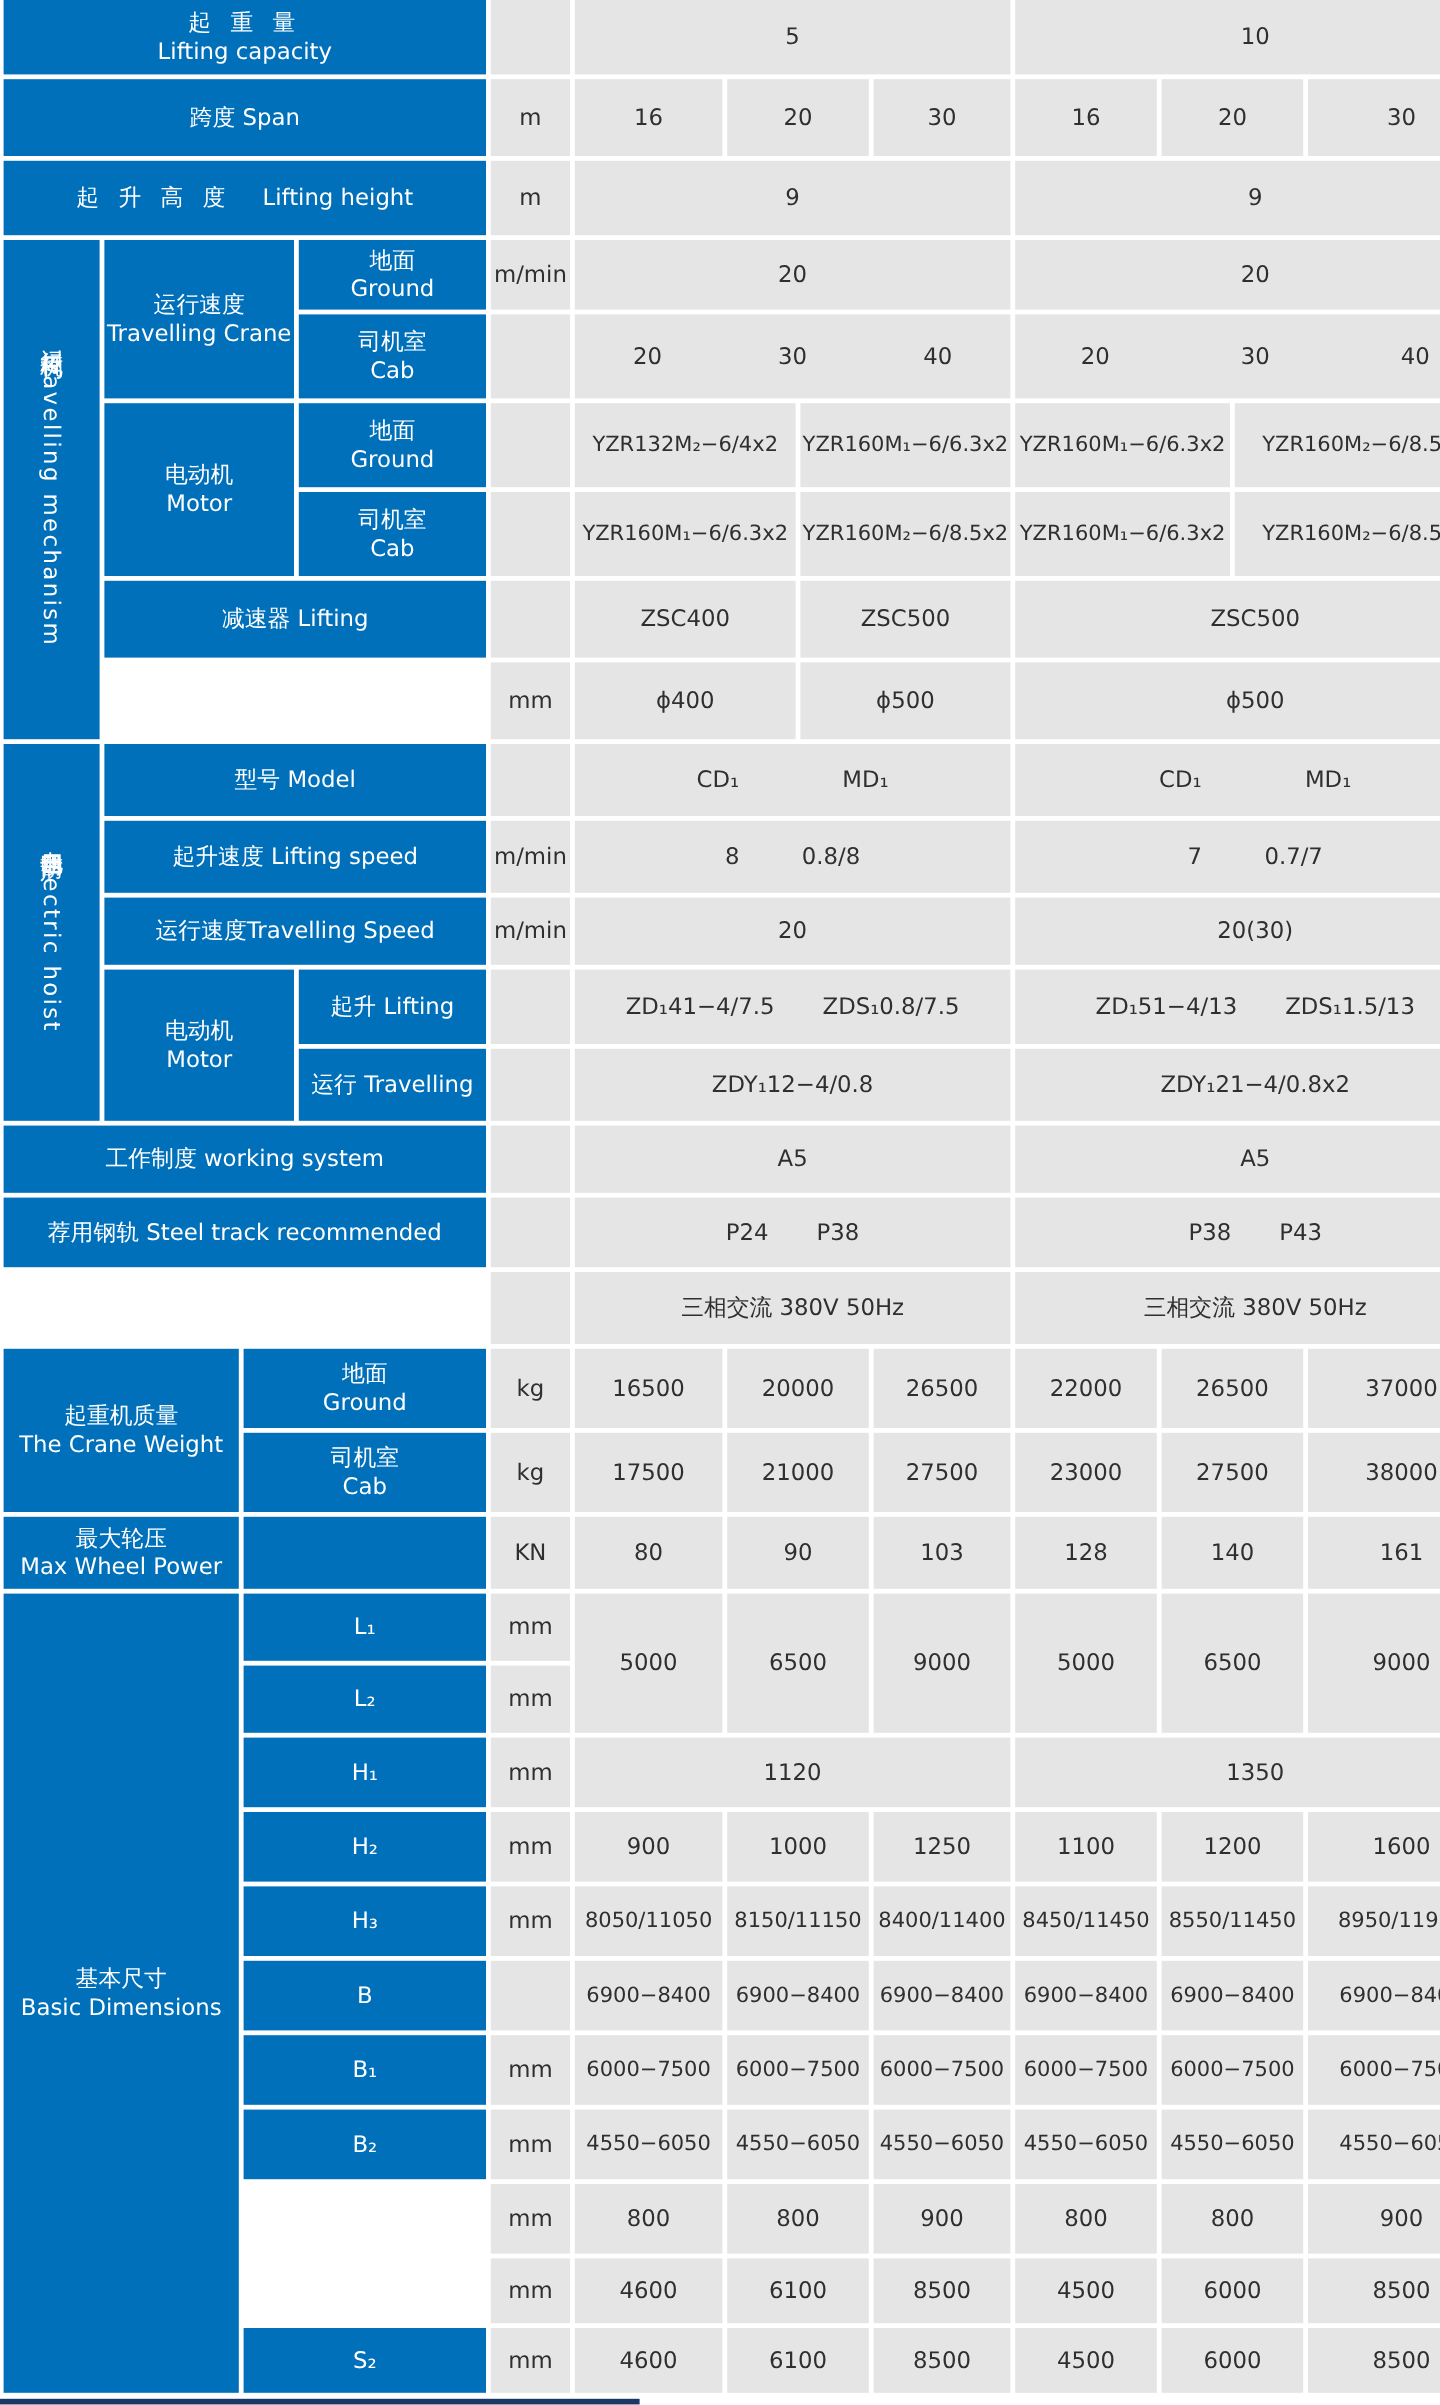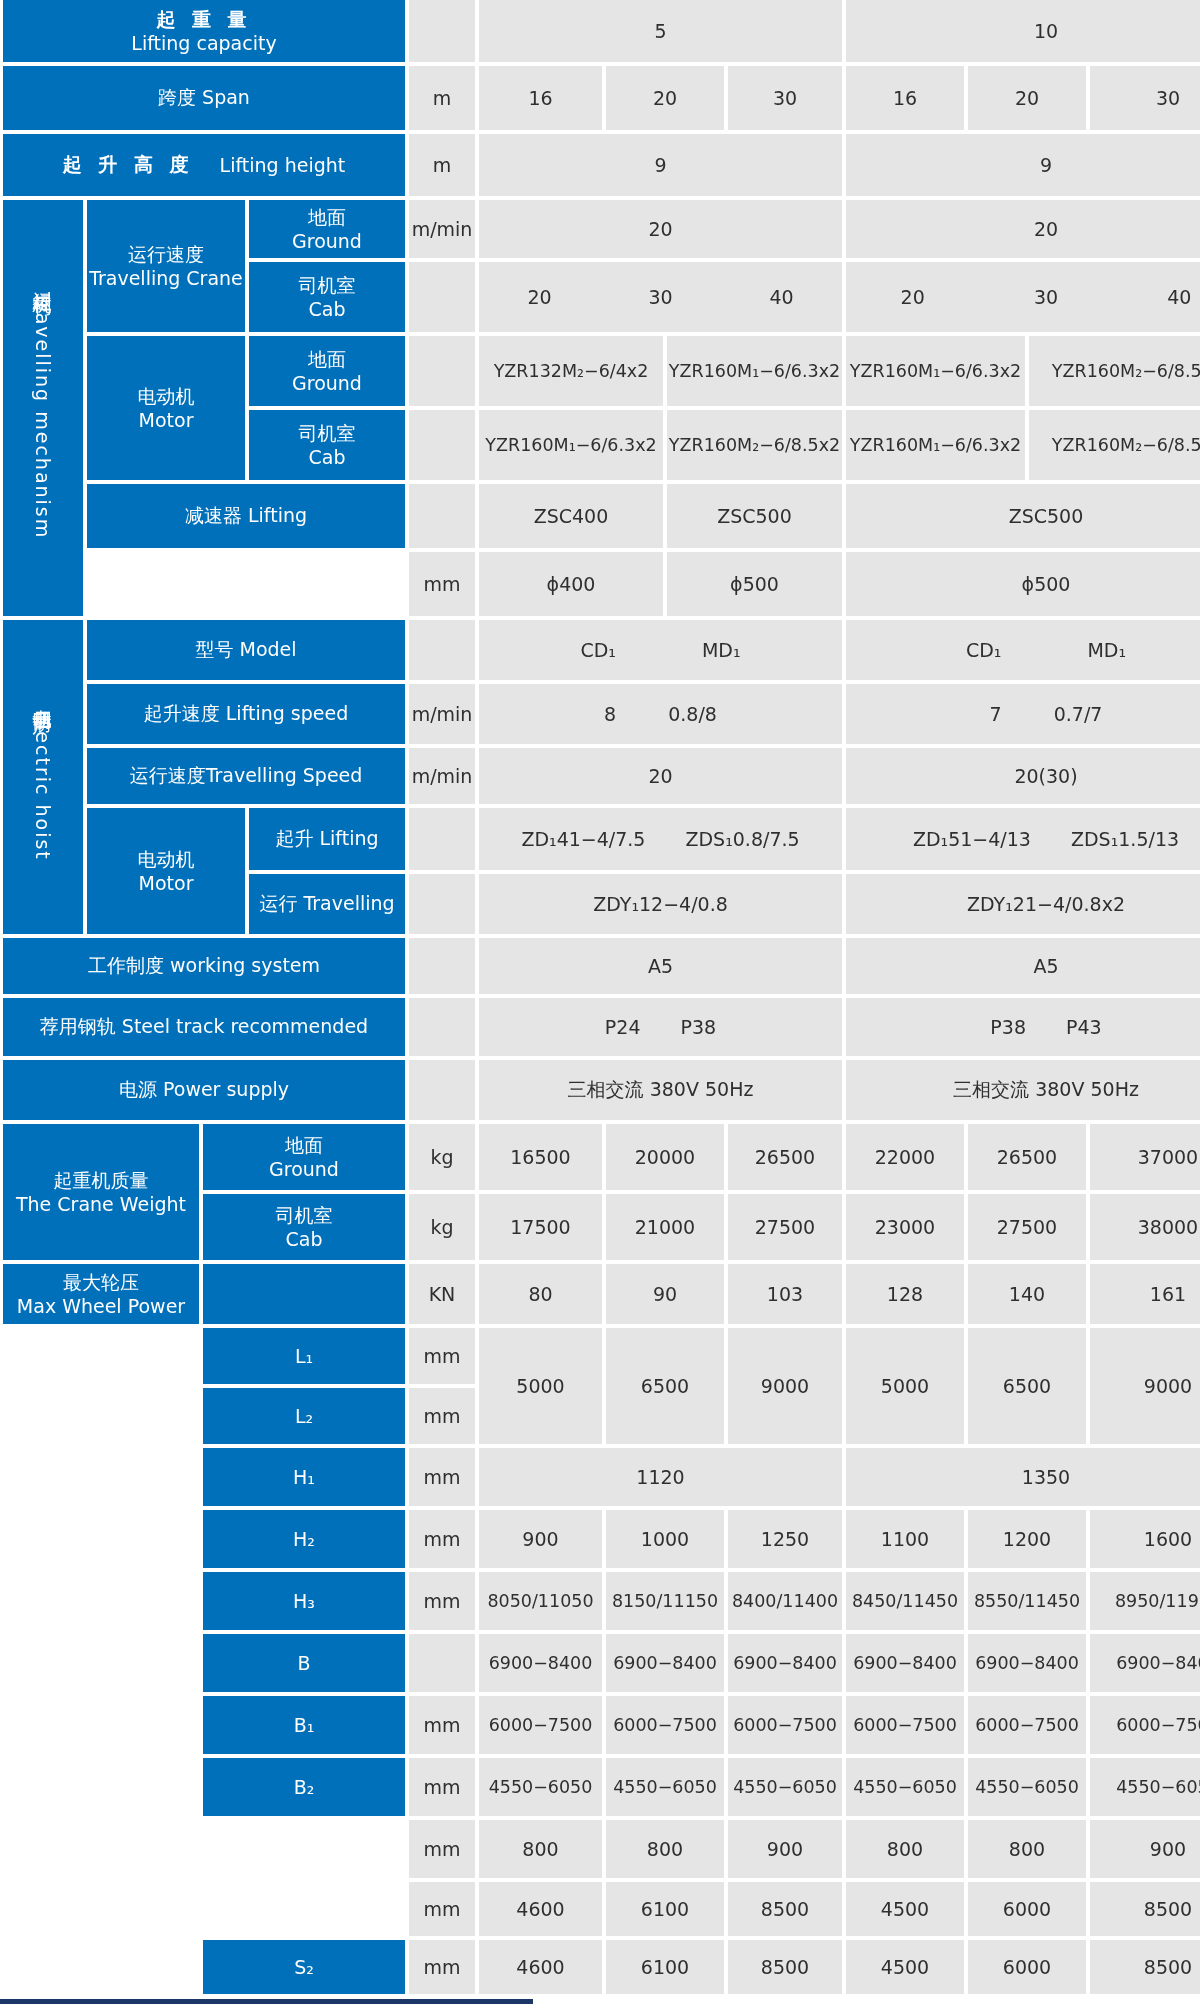--- a/index.html
+++ b/index.html
@@ -7,21 +7,21 @@
           font-family:"DejaVu Sans",sans-serif;font-size:19px;}
   #grid{position:absolute;left:0;top:0;width:1246px;display:grid;box-sizing:border-box;padding-left:3px;
         grid-template-columns:80px 112px 42px 156px 66px 60px 59px 57px 57px 55px 55px 57px 57px 57px 57px 76px 76px;
         grid-template-rows:62px 64px 62px 58px 70px 70px 70px 64px 64px 60px 60px 56px 62px 60px 56px 58px 60px 66px 66px 60px 56px 56px 58px 58px 58px 58px 58px 58px 58px 54px 54px;
         gap:4px;background:#fff;}
   .cell{display:flex;align-items:center;justify-content:center;text-align:center;min-width:0;min-height:0;}
   .b{background:var(--blue,#0070ba);color:#fff;}
   .g{background:var(--cell,#e5e5e6);color:#2f2f2f;}
   .two{flex-direction:column;line-height:1.28;}
   .vert{writing-mode:vertical-rl;text-orientation:mixed;letter-spacing:2px;}
-  .zhbig{font-weight:700;letter-spacing:5px;}
+  .zhbig{font-weight:400;letter-spacing:5px;}
   .hrow{gap:26px;}
   .pair{display:flex;justify-content:center;}
   .gap90{gap:86px;} .gap55{gap:52px;} .gap42{gap:40px;}
   .triple{justify-content:space-around;}
   .sm{font-size:17.5px;}
   #navy{position:absolute;left:0;top:1999px;width:533px;height:5px;background:var(--navy,#1a3766);}
 </style>
 </head>
 <body>
 
@@ -174,21 +174,20 @@
   <div class="cell g" style="grid-area:16/5/17/6"></div>
   <div class="cell g pair gap42" style="grid-area:16/6/17/12">
     <span>P24</span>
     <span>P38</span>
   </div>
   <div class="cell g pair gap42" style="grid-area:16/12/17/18">
     <span>P38</span>
     <span>P43</span>
   </div>
 
-  <div class="cell b" style="grid-area:17/1/18/5">电源 Power supply</div>
   <div class="cell g" style="grid-area:17/5/18/6"></div>
   <div class="cell g" style="grid-area:17/6/18/12">三相交流 380V 50Hz</div>
   <div class="cell g" style="grid-area:17/12/18/18">三相交流 380V 50Hz</div>
 
   <div class="cell b two" style="grid-area:18/1/20/3">
     <span>起重机质量</span>
     <span>The Crane Weight</span>
   </div>
   <div class="cell b two" style="grid-area:18/3/19/5">
     <span>地面</span>
@@ -220,20 +219,24 @@
   </div>
   <div class="cell b" style="grid-area:20/3/21/5"></div>
   <div class="cell g" style="grid-area:20/5/21/6">KN</div>
   <div class="cell g" style="grid-area:20/6/21/8">80</div>
   <div class="cell g" style="grid-area:20/8/21/10">90</div>
   <div class="cell g" style="grid-area:20/10/21/12">103</div>
   <div class="cell g" style="grid-area:20/12/21/14">128</div>
   <div class="cell g" style="grid-area:20/14/21/16">140</div>
   <div class="cell g" style="grid-area:20/16/21/18">161</div>
 
+  <div class="cell b two" style="grid-area:21/1/32/3">
+    <span>基本尺寸</span>
+    <span>Basic Dimensions</span>
+  </div>
   <div class="cell b" style="grid-area:21/3/22/5">L₁</div>
   <div class="cell g" style="grid-area:21/5/22/6">mm</div>
   <div class="cell g" style="grid-area:21/6/23/8">5000</div>
   <div class="cell g" style="grid-area:21/8/23/10">6500</div>
   <div class="cell g" style="grid-area:21/10/23/12">9000</div>
   <div class="cell g" style="grid-area:21/12/23/14">5000</div>
   <div class="cell g" style="grid-area:21/14/23/16">6500</div>
   <div class="cell g" style="grid-area:21/16/23/18">9000</div>
 
   <div class="cell b" style="grid-area:22/3/23/5">L₂</div>

